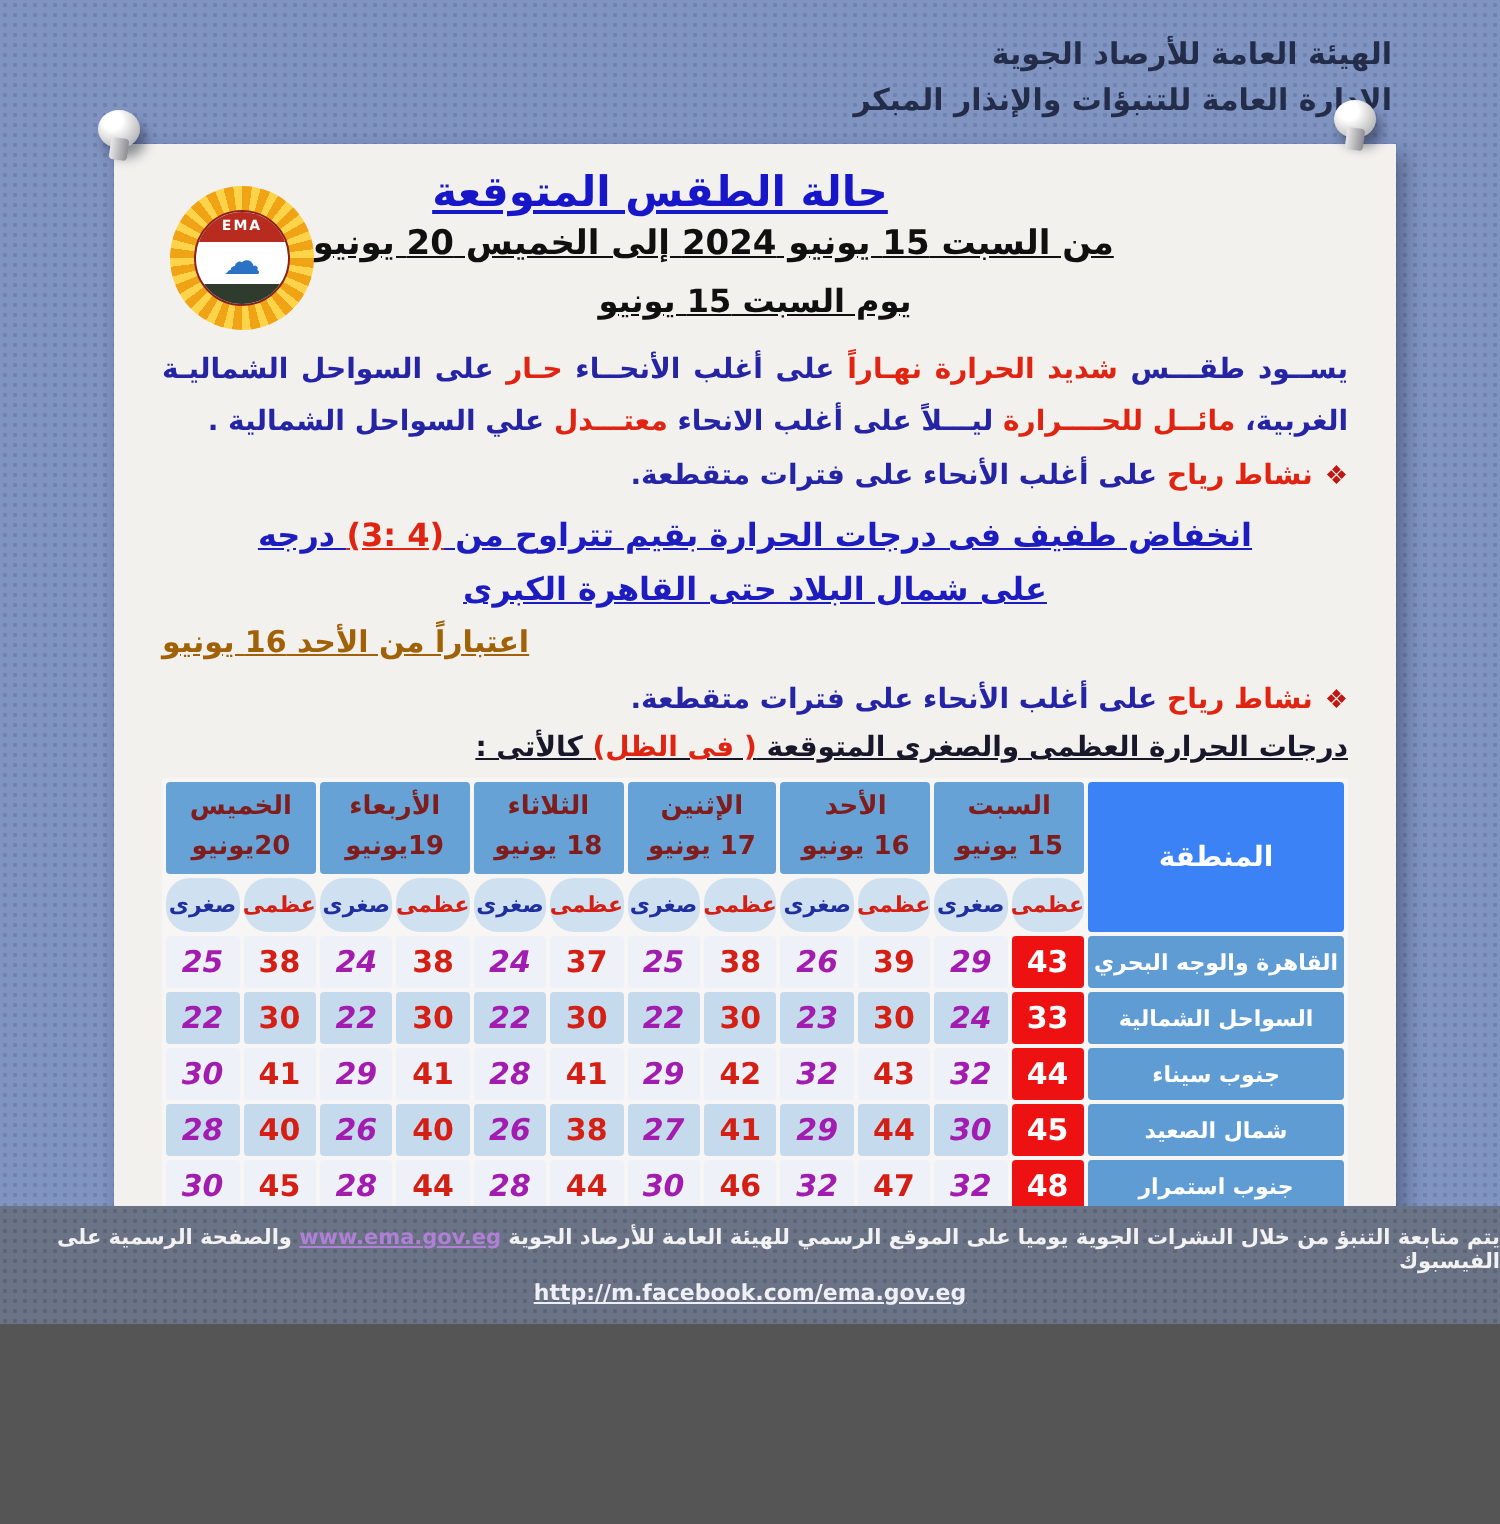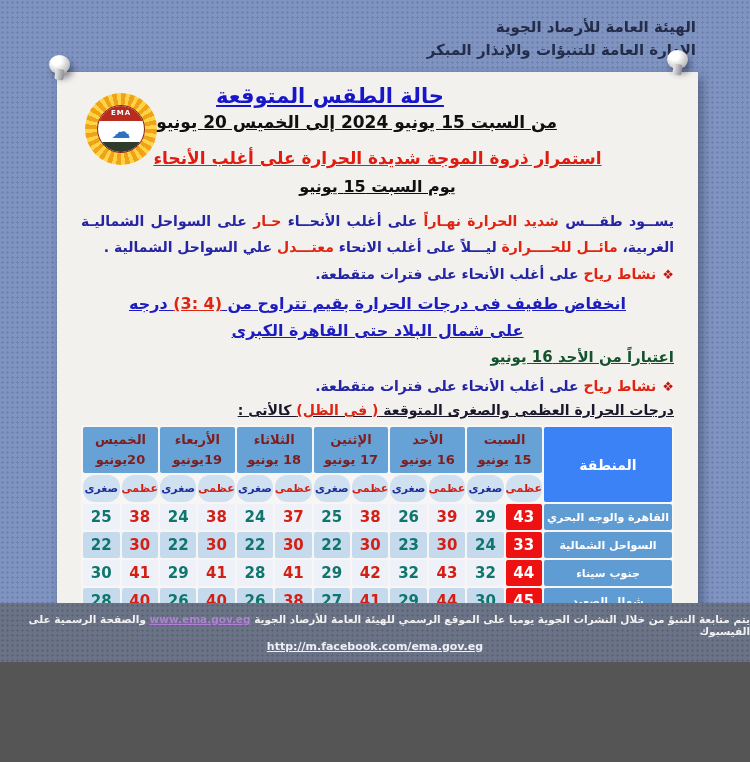--- a/index.html
+++ b/index.html
@@ -46,21 +46,21 @@
   .forecast{margin-top:12px;color:#2424a4;font-size:14px;font-weight:bold;
     line-height:26px;text-align:justify;}
   .red{color:#e02412;}
   .bullet{margin-top:6px;color:#2424a4;font-size:14px;font-weight:bold;}
   .bullet .marker{color:#c01810;margin-left:6px;font-size:13px;}
   .drop-heading{margin-top:12px;text-align:center;color:#1c1cc0;font-size:16px;
     font-weight:bold;}
   .drop-heading .u{text-decoration:underline;}
   .drop-line2{margin-top:8px;text-align:center;color:#1c1cc0;font-size:16px;
     font-weight:bold;text-decoration:underline;}
-  .drop-line3{margin-top:8px;text-align:right;color:#14532d;font-size:15px;
+  .drop-line3{margin-top:8px;text-align:left;color:#a16207;font-size:15px;
     font-weight:bold;text-decoration:underline;}
   .ltr{direction:ltr;unicode-bidi:embed;}
   .table-intro{margin-top:8px;color:#18182a;font-size:14px;font-weight:bold;
     text-decoration:underline;}
   
   table.wx{width:100%;margin-top:7px;border-collapse:separate;border-spacing:2px;
     table-layout:fixed;background:#f7f6f4;}
   .wx th,.wx td{padding:0;text-align:center;vertical-align:middle;overflow:hidden;}
   .wx th.region-head{width:128px;background:#3b82f6;color:#fff;font-size:14px;
     font-weight:bold;border-radius:2px;}
@@ -68,21 +68,21 @@
     height:46px;line-height:20px;border-radius:2px;}
   .wx th.sub-max,.wx th.sub-min{background:#cfe0f0;height:27px;font-size:11px;
     font-weight:bold;border-radius:12px;}
   .wx th.sub-max{color:#d41f14;}
   .wx th.sub-min{color:#1f2f9e;}
   .wx td{height:26px;font-size:15px;font-weight:bold;background:#eef2f8;border-radius:2px;}
   .wx tr.band td{background:#c6daee;}
   .wx td.region-cell{background:#5f9cd3;color:#fff;font-size:11px;font-weight:bold;}
   .wx tr.band td.region-cell{background:#5f9cd3;}
   .wx td.max{color:#d41f14;}
-  .wx td.min{color:#0f766e;}
+  .wx td.min{color:#a21caf;font-style:italic;}
   .wx td.satmax{background:#ee1111 !important;color:#fff;}
   
   .footer-band{position:absolute;left:0;bottom:0;width:750px;height:59px;
     background-color:#6b7386;
     background-image:radial-gradient(#5d6476 1px, rgba(0,0,0,0) 1.2px);
     background-size:5px 5px;
     display:flex;flex-direction:column;align-items:center;justify-content:center;
     direction:rtl;}
   .footer-line1{color:#f2f2f2;font-size:10.5px;font-weight:bold;}
   .footer-link1{color:#b07fd6;text-decoration:underline;}
@@ -116,21 +116,20 @@
         <div class="logo-mid">☁</div>
         <div class="logo-band-bot"></div>
       </div>
     </div>
 
     <div class="head-center">
       <span class="doc-title">حالة الطقس المتوقعة</span><br>
       <span class="date-range">من السبت 15 يونيو 2024 إلى الخميس 20 يونيو 2024</span>
     </div>
 
-    <div class="alert-heading">استمرار ذروة الموجة شديدة الحرارة على أغلب الأنحاء</div>
     <div class="alert-day">يوم السبت 15 يونيو</div>
 
     <div class="forecast"><span>يســود طقـــس </span><span class="red">شديد الحرارة نهـاراً</span><span> على أغلب الأنحــاء </span><span class="red">حـار</span><span> على السواحل الشماليـة الغربية، </span><span class="red">مائــل للحــــرارة</span><span> ليـــلاً على أغلب الانحاء </span><span class="red">معتـــدل</span><span> علي السواحل الشمالية .</span></div>
 
     <div class="bullet">
       <span class="marker">❖</span><span class="red">نشاط رياح</span><span> على أغلب الأنحاء على فترات متقطعة.</span>
     </div>
 
     <div class="drop-heading"><span class="u">انخفاض طفيف فى درجات الحرارة بقيم تتراوح من </span><span class="u red ltr">(3: 4)</span><span class="u"> درجه</span></div>
     <div class="drop-line2">على شمال البلاد حتى القاهرة الكبرى</div>

